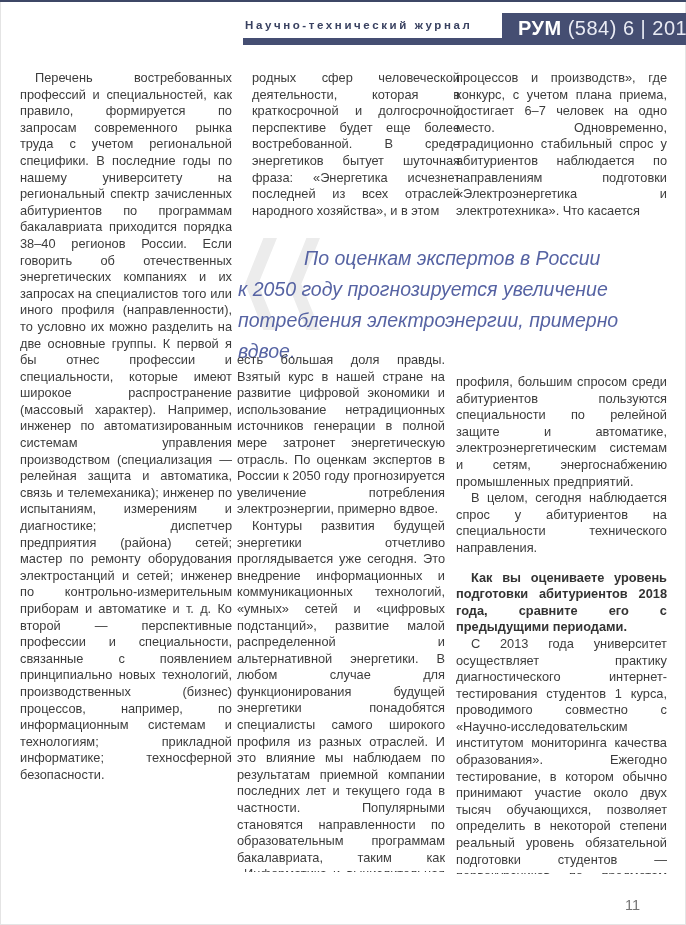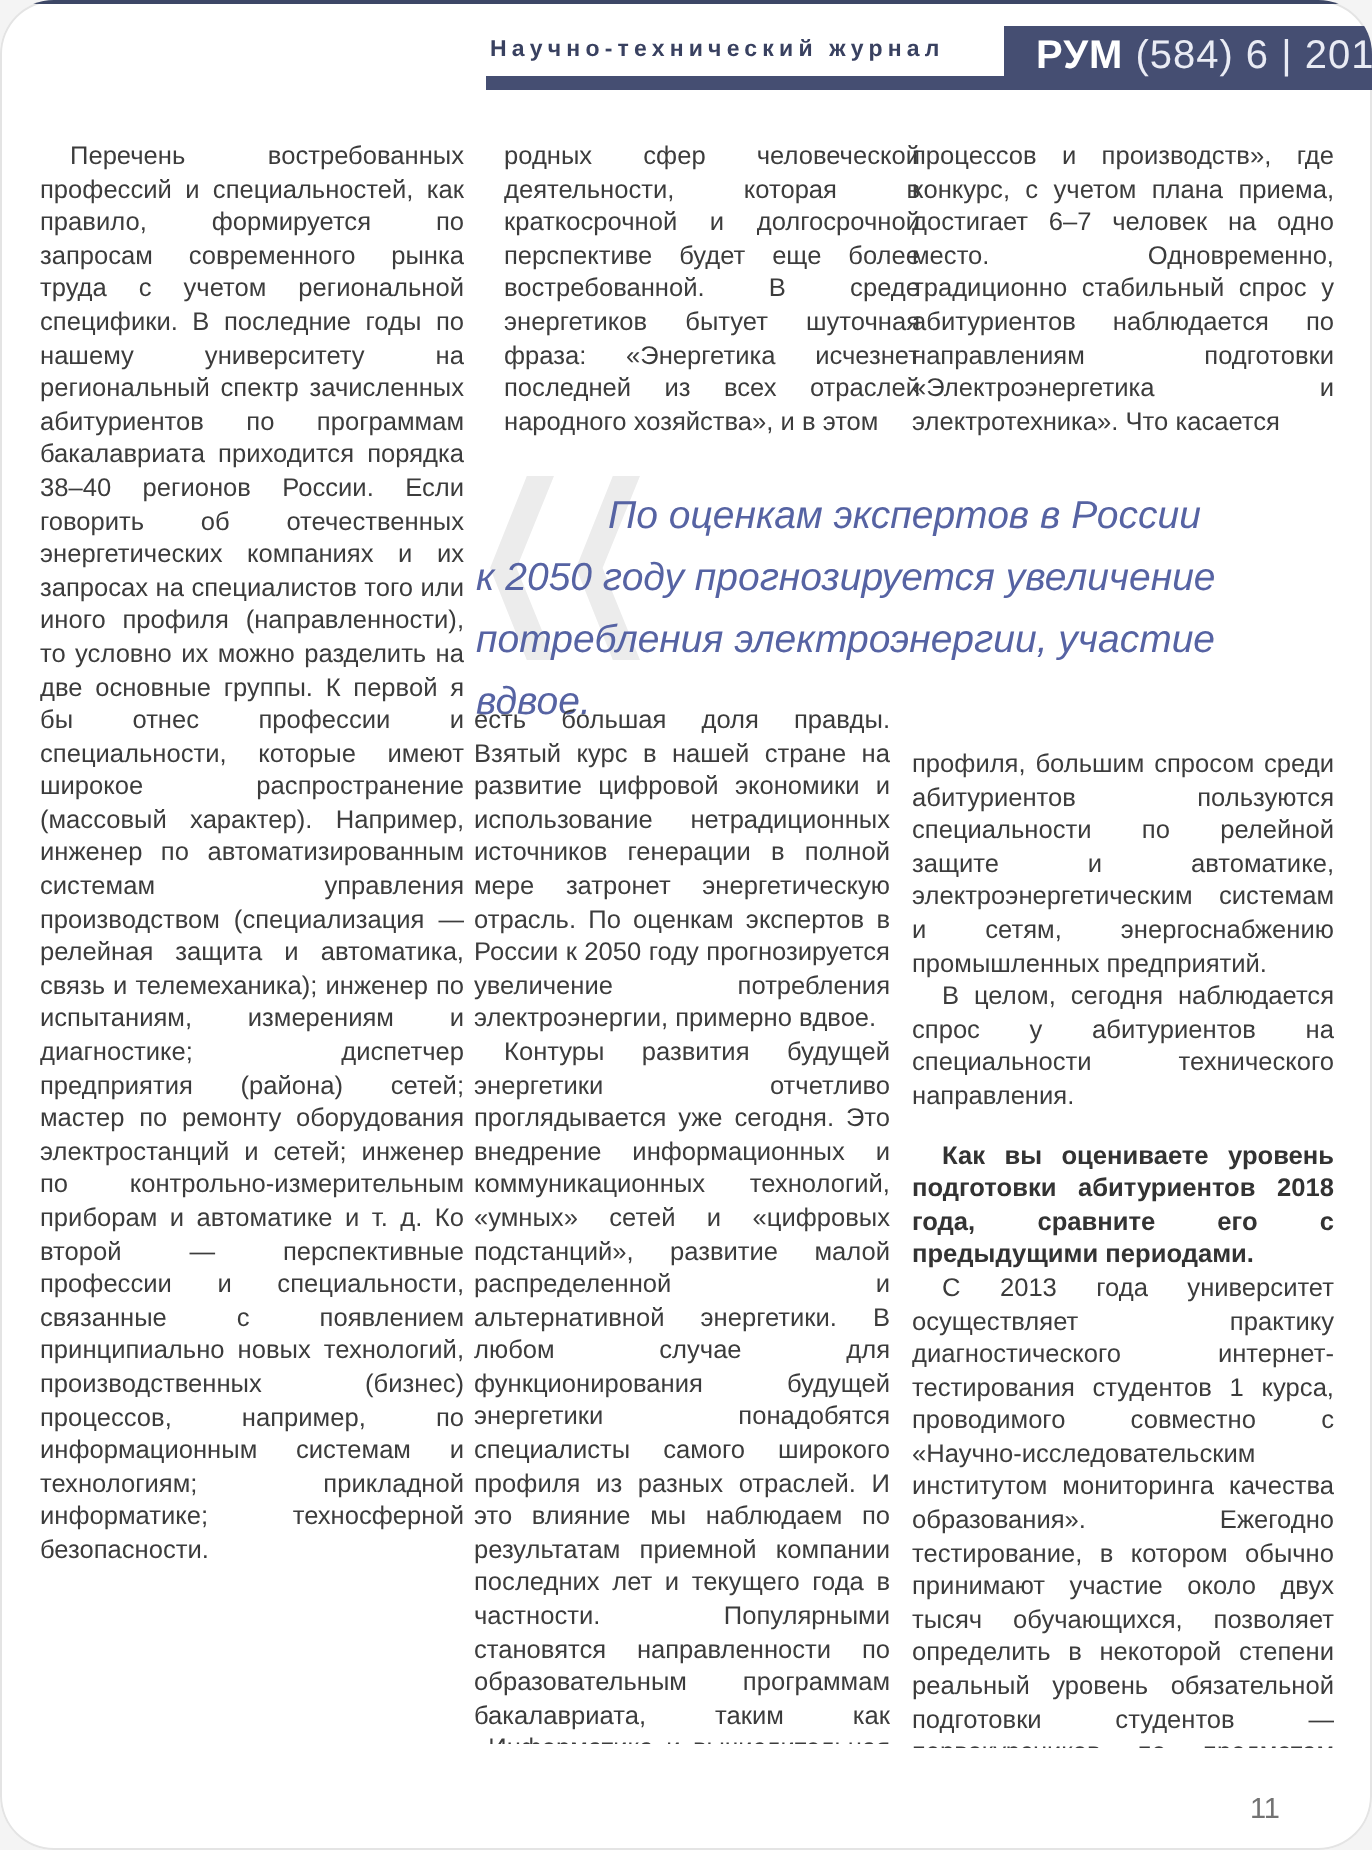--- a/index.html
+++ b/index.html
@@ -1,19 +1,19 @@
 <!DOCTYPE html>
 <html><head>
 <meta charset="utf-8">
 <style>
   html,body{margin:0;padding:0;background:#f4f4f4;}
   .page{
     position:relative;width:686px;height:925px;background:#ffffff;
     font-family:"Liberation Sans",sans-serif;color:#3c3c3c;
-    overflow:hidden;box-shadow:inset 0 0 0 1px #e4e4e4;border-radius:27px;
+    overflow:hidden;box-shadow:inset 0 0 0 1px #e4e4e4;
   }
   
   .topline{position:absolute;top:0;left:0;width:100%;height:2px;background:#3d4766;}
   .journal-label{
     position:absolute;top:19px;left:245px;font-size:11.5px;font-weight:bold;
     letter-spacing:2.6px;color:#394160;white-space:nowrap;
   }
   .header-bar{position:absolute;top:38px;left:243px;right:0;height:7px;background:#454e72;}
   .issue-box{
     position:absolute;top:13px;left:502px;right:0;height:27px;background:#454e72;
@@ -77,21 +77,21 @@
     </div>
 
   <div class="watermark">
     <div class="chev"></div>
     <div class="chev"></div>
   </div>
 
   <div class="quote">
       <div class="q-line first">По оценкам экспертов в России</div>
       <div class="q-line">к 2050 году прогнозируется увеличение</div>
-      <div class="q-line">потребления электроэнергии, участие</div>
+      <div class="q-line">потребления электроэнергии, примерно</div>
       <div class="q-line">вдвое.</div>
     </div>
 
   <div class="col col2b">
       <p class=" noindent">есть большая доля правды. Взятый курс в нашей стране на развитие цифровой экономики и использование нетрадиционных источников генерации в полной мере затронет энергетическую отрасль. По оценкам экспертов в России к 2050 году прогнозируется увеличение потребления электроэнергии, примерно вдвое.</p>
       <p class="">Контуры развития будущей энергетики отчетливо проглядывается уже сегодня. Это внедрение информационных и коммуникационных технологий, «умных» сетей и «цифровых подстанций», развитие малой распределенной и альтернативной энергетики. В любом случае для функционирования будущей энергетики понадобятся специалисты самого широкого профиля из разных отраслей. И это влияние мы наблюдаем по результатам приемной компании последних лет и текущего года в частности. Популярными становятся направленности по образовательным программам бакалавриата, таким как «Информатика и вычислительная техника»; «Прикладная информатика»; «Автоматизация технологических</p>
     </div>
 
   <div class="col col3b">
       <p class=" noindent">профиля, большим спросом среди абитуриентов пользуются специальности по релейной защите и автоматике, электроэнергетическим системам и сетям, энергоснабжению промышленных предприятий.</p>

